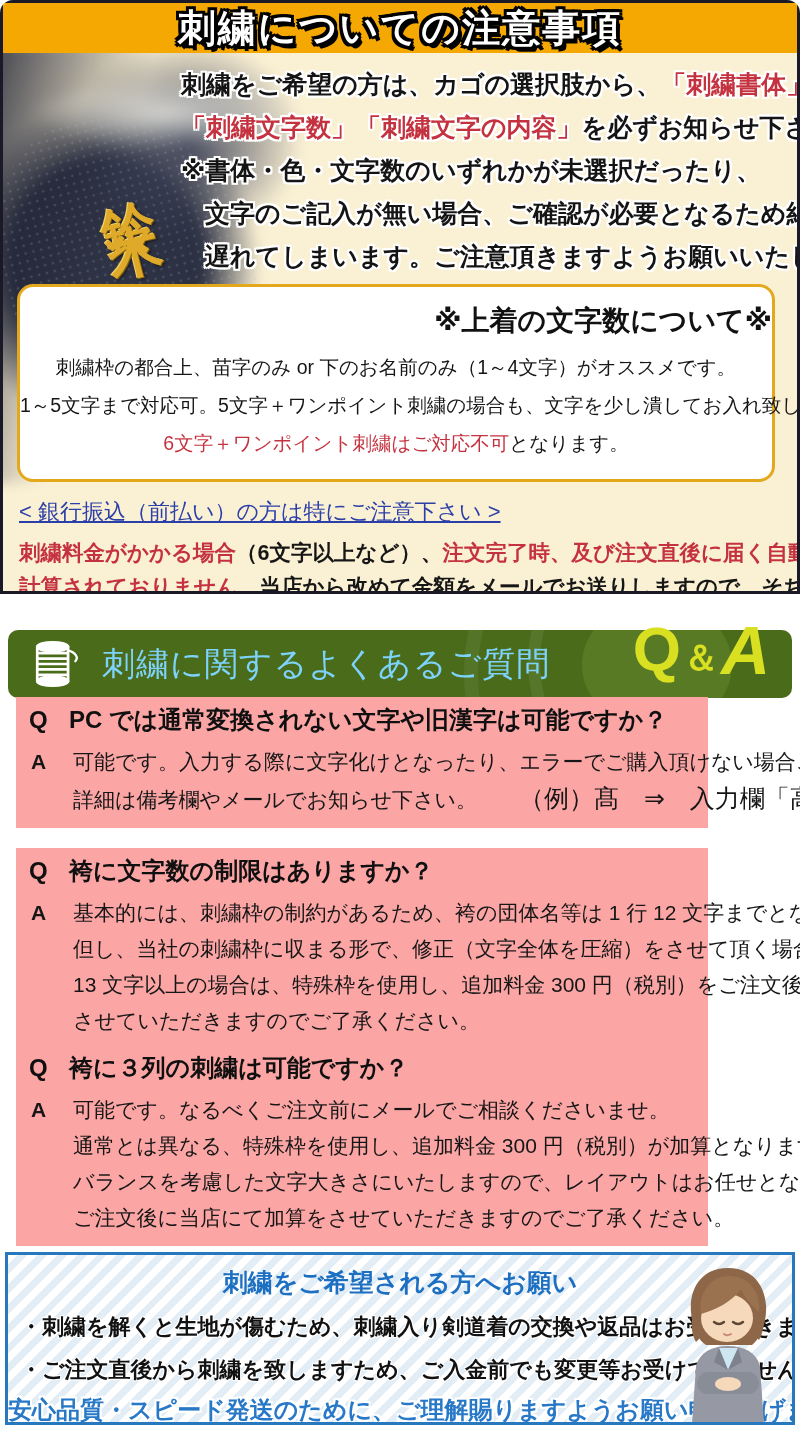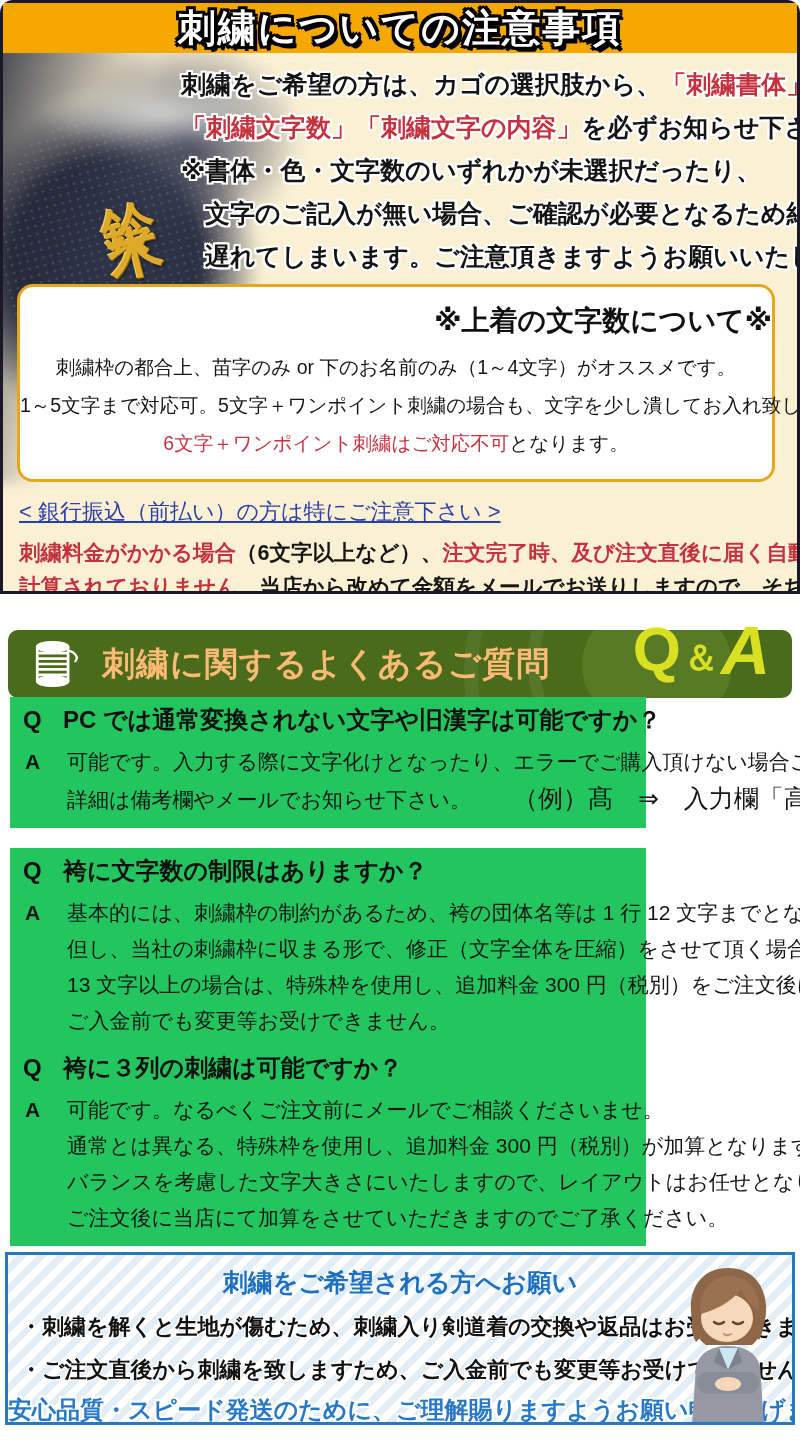--- a/index.html
+++ b/index.html
@@ -52,29 +52,29 @@
   .bank-para{margin-top:9px;font-size:21.5px;font-weight:600;line-height:34px;white-space:nowrap;color:#161616;}
 
   
   .faq-banner{position:absolute;top:630px;left:8px;width:784px;height:68px;background:#4A6C1A;border-radius:10px;}
   .banner-clip{position:absolute;inset:0;border-radius:10px;overflow:hidden;}
   .swirl1{position:absolute;right:-20px;top:-110px;width:260px;height:260px;border:12px solid rgba(255,255,255,0.07);border-radius:50%;}
   .swirl2{position:absolute;right:-80px;top:-160px;width:380px;height:380px;border:14px solid rgba(255,255,255,0.06);border-radius:50%;}
   .swirl3{position:absolute;right:60px;top:-30px;width:150px;height:130px;background:rgba(130,158,64,0.28);border-radius:50%;}
   .banner-row{position:absolute;inset:0;display:flex;align-items:center;padding-left:22px;}
   .spool-icon{flex:0 0 auto;margin-right:14px;}
-  .banner-title{font-size:33px;font-weight:700;color:#fdba74;letter-spacing:1px;white-space:nowrap;}
+  .banner-title{font-size:33px;font-weight:400;color:#7dd3fc;letter-spacing:1px;white-space:nowrap;}
   .qa-logo{position:absolute;right:22px;top:-18px;display:flex;align-items:flex-end;z-index:4;
     color:#D9E021;font-weight:800;line-height:1;}
   .qa-q{font-size:62px;}
   .qa-amp{font-size:36px;padding:0 2px 4px 2px;}
   .qa-a{font-size:68px;font-style:italic;position:relative;top:4px;}
 
   
-  .faq-block{position:absolute;left:10px;width:636px;background:#22c55e;padding:7px 0 10px 0;}
+  .faq-block{position:absolute;left:16px;width:692px;background:#fca5a5;padding:7px 0 10px 0;}
   .faq-1{top:697px;}
   .faq-2{top:848px;}
   .faq-3{top:1045px;}
   .q-row{font-size:24px;font-weight:800;white-space:nowrap;color:#101010;}
   .q-letter{display:inline-block;width:40px;padding-left:13px;}
   .a-letter{display:inline-block;width:42px;padding-left:15px;font-size:21px;font-weight:600;}
   .a-row{margin-top:8px;font-size:21px;line-height:36px;white-space:nowrap;color:#161616;}
   .a-cont{padding-left:57px;font-size:21px;line-height:36px;white-space:nowrap;color:#161616;}
   .a-example{margin-left:42px;font-size:25px;}
 
@@ -159,21 +159,21 @@
     <div class="q-row"><span class="q-letter">Q</span><span>PC では通常変換されない文字や旧漢字は可能ですか？</span></div>
     <div class="a-row"><span class="a-letter">A</span><span>可能です。入力する際に文字化けとなったり、エラーでご購入頂けない場合ございますので、</span></div>
     <div class="a-cont"><span>詳細は備考欄やメールでお知らせ下さい。</span><span class="a-example">（例）髙　⇒　入力欄「高（はしごたか）」</span></div>
   </section>
 
   <section class="faq-block faq-2">
     <div class="q-row"><span class="q-letter">Q</span><span>袴に文字数の制限はありますか？</span></div>
     <div class="a-row"><span class="a-letter">A</span><span>基本的には、刺繍枠の制約があるため、袴の団体名等は 1 行 12 文字までとなります。</span></div>
     <div class="a-cont">但し、当社の刺繍枠に収まる形で、修正（文字全体を圧縮）をさせて頂く場合もございます。</div>
     <div class="a-cont">13 文字以上の場合は、特殊枠を使用し、追加料金 300 円（税別）をご注文後に当店にて加算を</div>
-    <div class="a-cont">ご入金前でも変更等お受けできません。</div>
+    <div class="a-cont">させていただきますのでご了承ください。</div>
   </section>
 
   <section class="faq-block faq-3">
     <div class="q-row"><span class="q-letter">Q</span><span>袴に３列の刺繍は可能ですか？</span></div>
     <div class="a-row"><span class="a-letter">A</span><span>可能です。なるべくご注文前にメールでご相談くださいませ。</span></div>
     <div class="a-cont">通常とは異なる、特殊枠を使用し、追加料金 300 円（税別）が加算となります。</div>
     <div class="a-cont">バランスを考慮した文字大きさにいたしますので、レイアウトはお任せとなります。</div>
     <div class="a-cont">ご注文後に当店にて加算をさせていただきますのでご了承ください。</div>
   </section>
 

